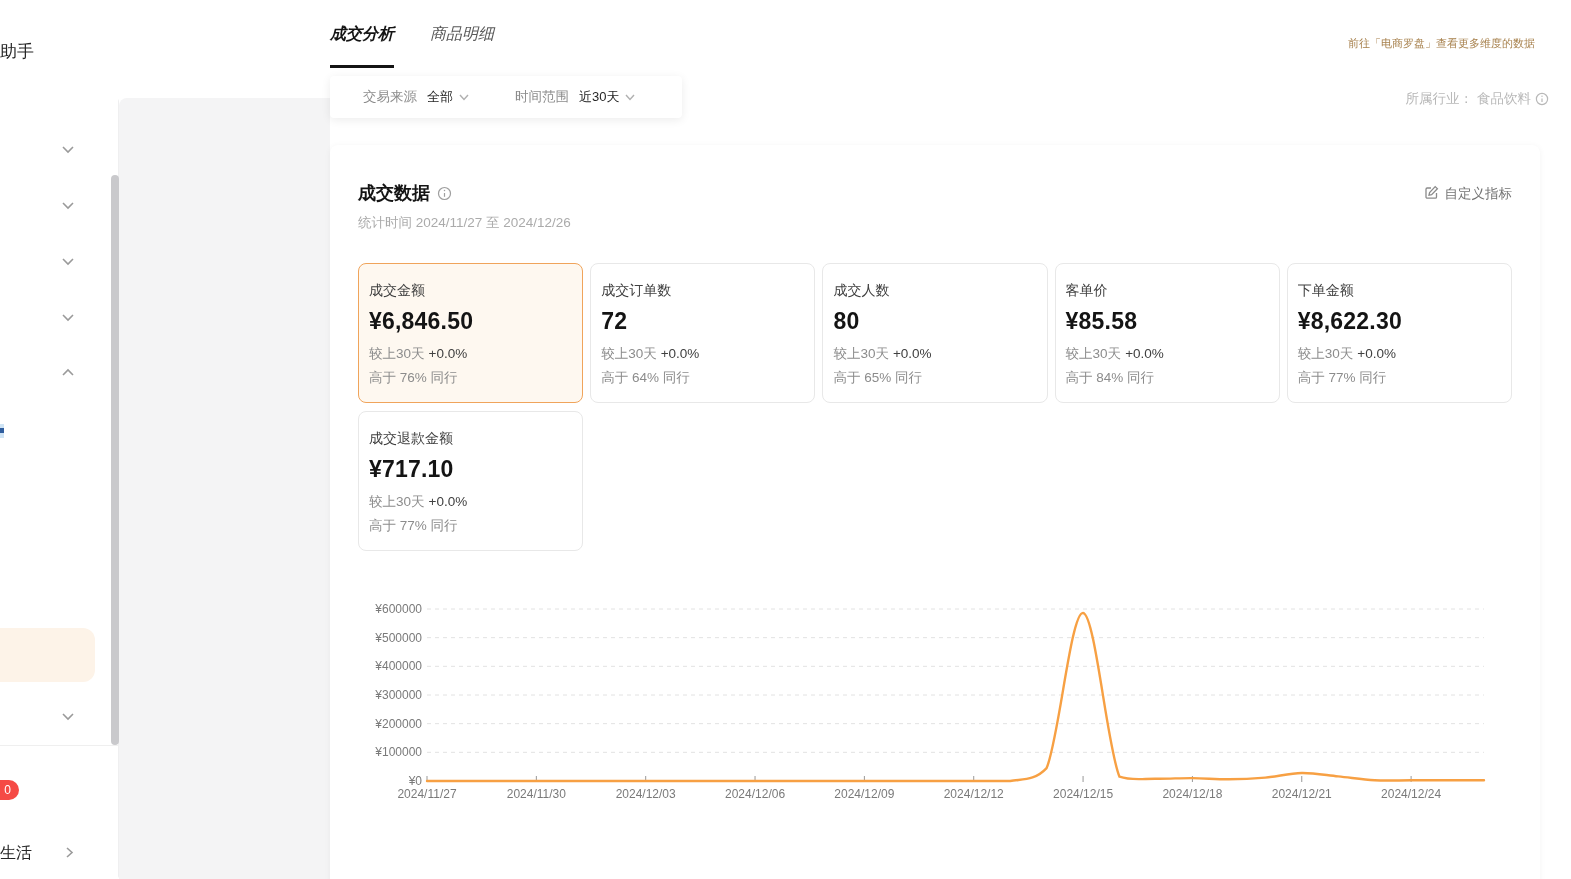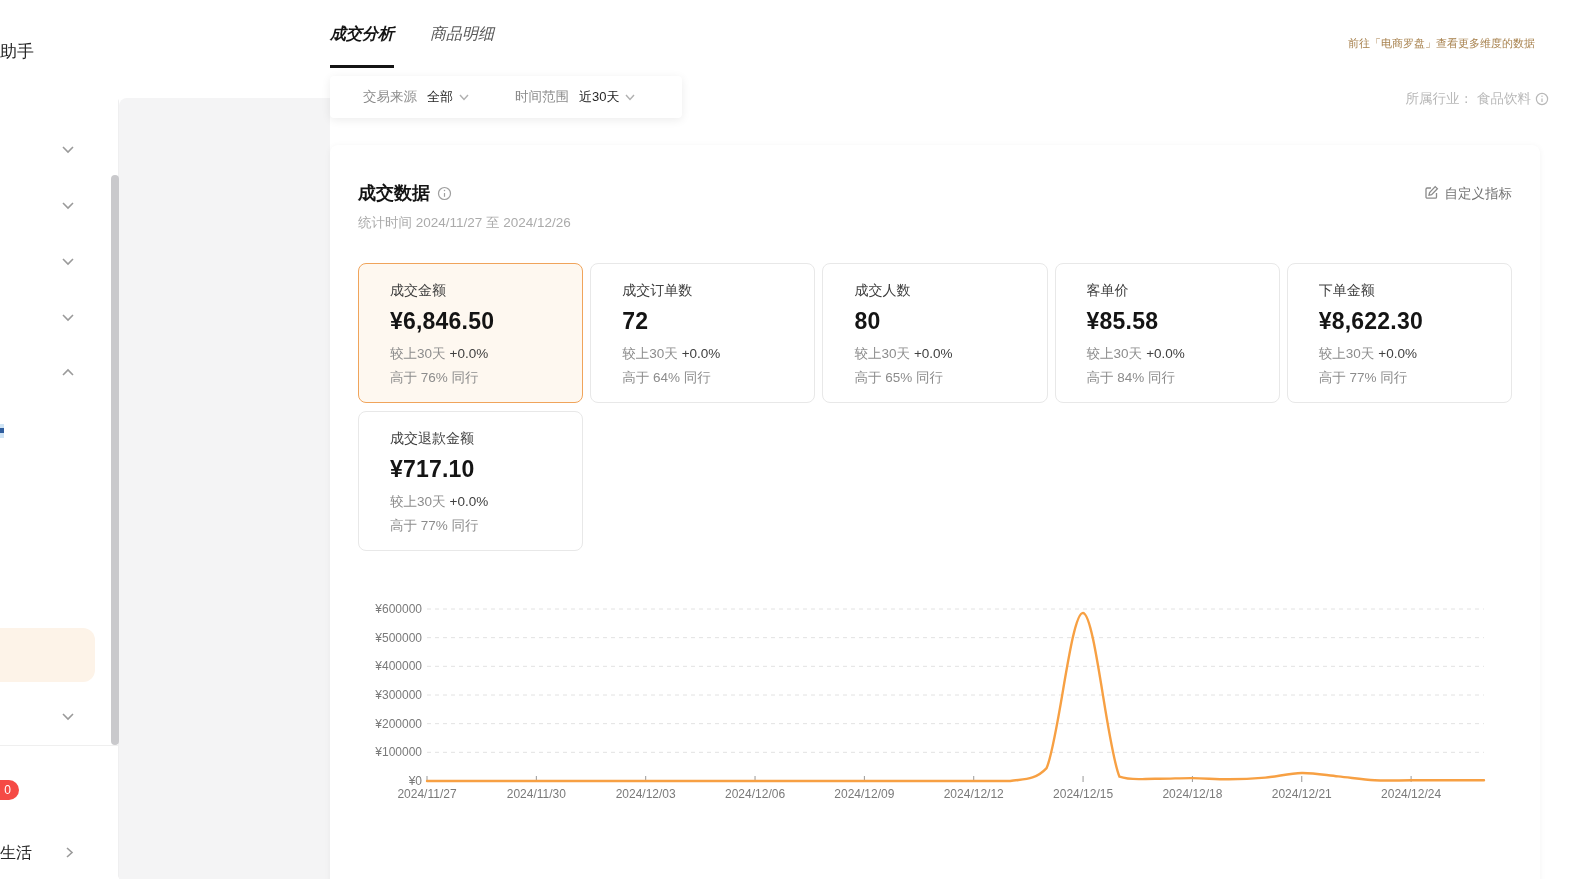--- a/index.html
+++ b/index.html
@@ -53,21 +53,21 @@
   .info-icon { width:15px; height:15px; color:#9e9e9e; cursor:pointer; }
   .info-icon svg { width:15px; height:15px; display:block; }
   .panel-sub { position:absolute; left:28px; top:69px; font-size:13.5px; color:#ababab; }
   .customize { position:absolute; right:28px; top:40px; display:flex; align-items:flex-start; gap:6px;
     font-size:13.5px; color:#737373; cursor:pointer; }
   .customize svg { width:15px; height:15px; color:#8a8a8a; }
 
   
   .metrics { position:absolute; left:28px; top:118px; width:1154px; display:grid;
     grid-template-columns:repeat(5,1fr); gap:8px 7px; }
-  .mcard { height:140px; border:1px solid #e8e8e8; border-radius:8px; background:#fff; padding:18px 31px 0; cursor:pointer; }
+  .mcard { height:140px; border:1px solid #e8e8e8; border-radius:8px; background:#fff; padding:18px 10px 0; cursor:pointer; }
   .mcard.selected { background:#fef8f0; border:1px solid #f0a45b; }
   .m-label { font-size:14px; color:#404040; }
   .m-value { font-size:23px; font-weight:700; color:#141414; margin-top:8px; letter-spacing:.2px; }
   .m-line { font-size:13.5px; color:#8c8c8c; margin-top:10px; }
   .m-line:last-child { margin-top:6px; }
   .m-delta { color:#404040; margin-left:4px; }
 
   
   .chart-wrap { position:absolute; left:28px; top:451px; width:1154px; height:220px; }
   .chart-wrap svg { display:block; width:1154px; height:220px; }

